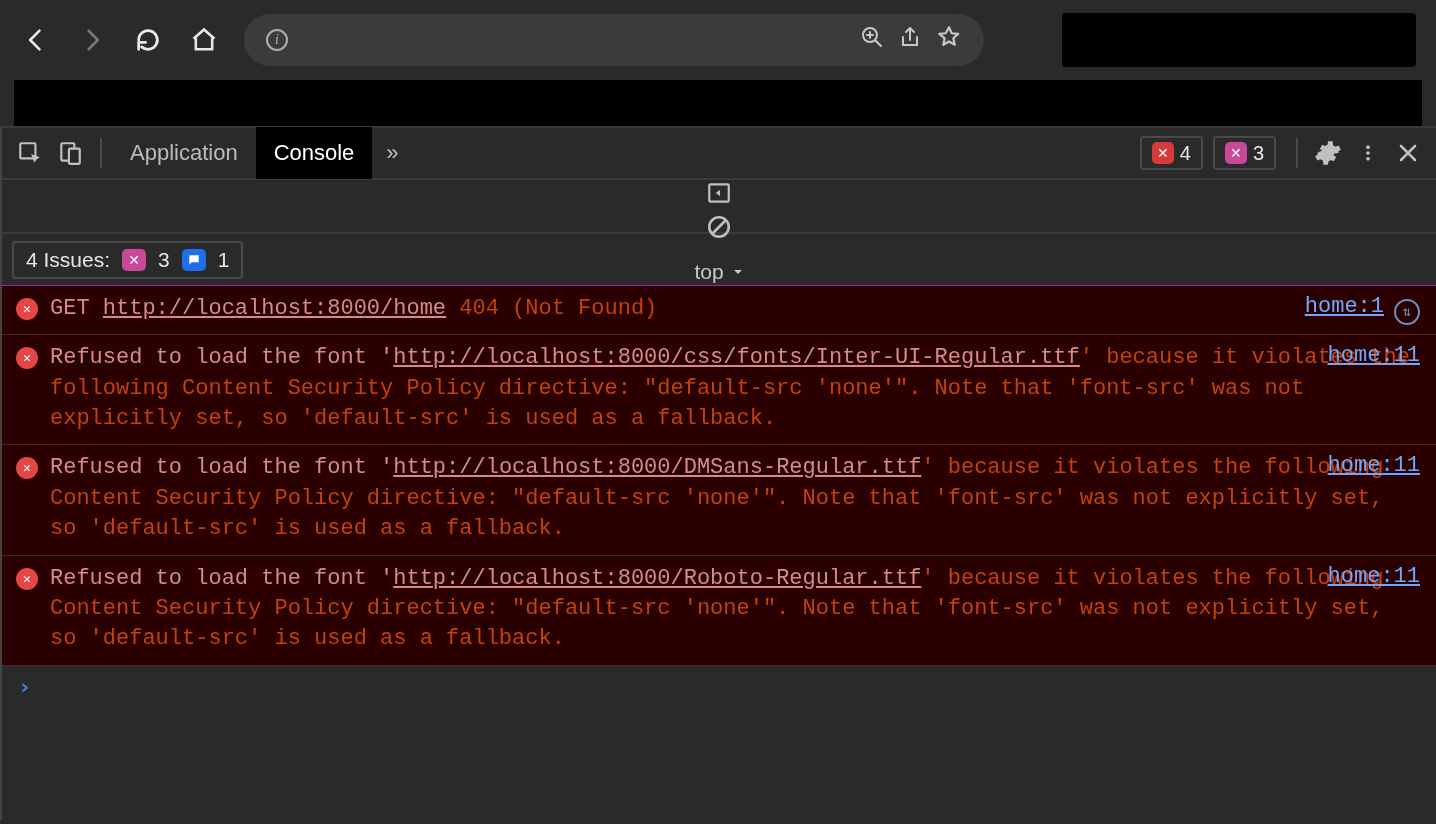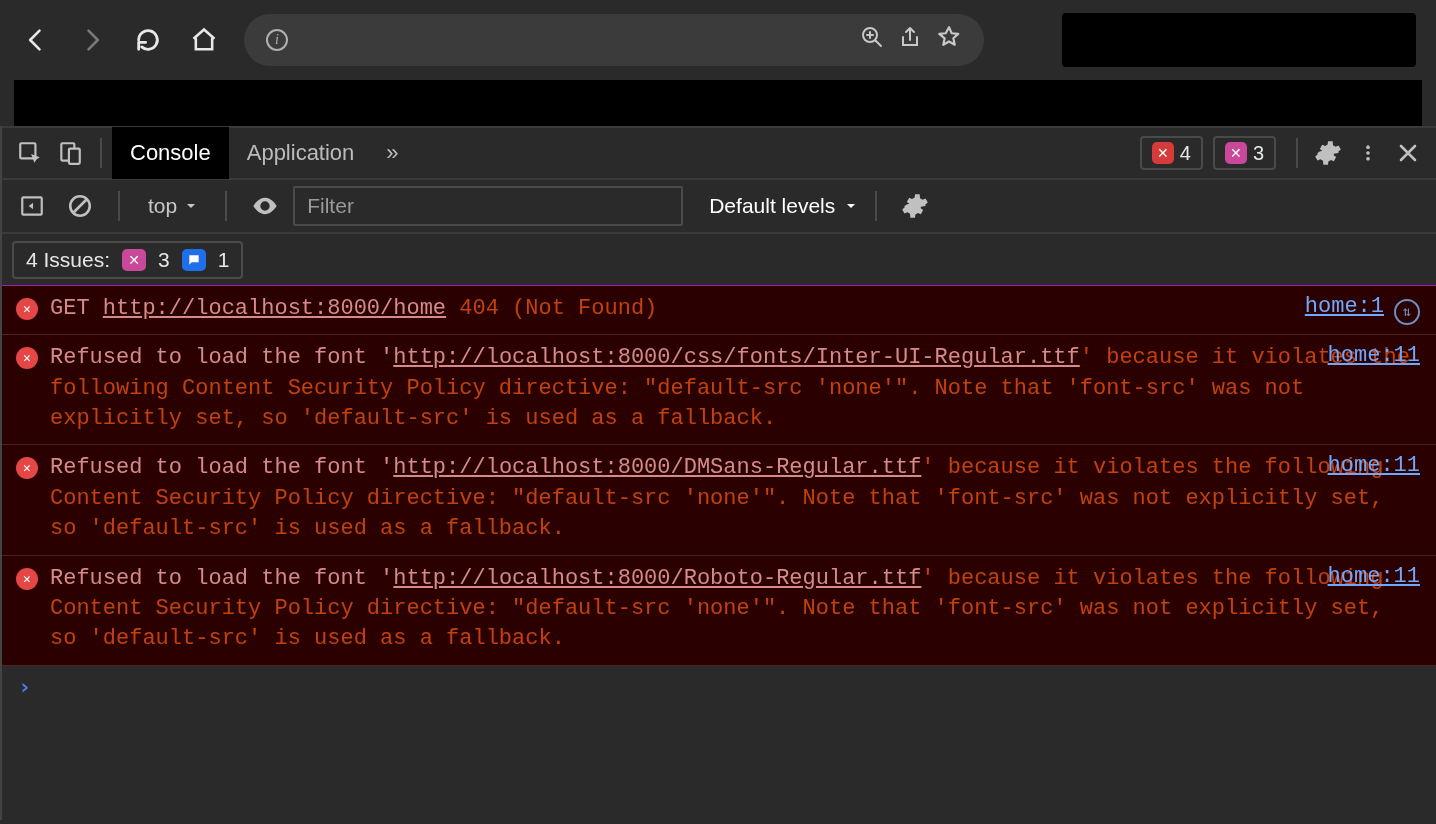--- a/index.html
+++ b/index.html
@@ -128,20 +128,21 @@
   .x-mini { color:#fff; font-size: 14px; line-height: 1;}
   .chev-more { color:#bcbcbc; font-size: 22px; }
 
   
   .dt-toolbar {
     height: 54px;
     display:flex; align-items:center;
     padding: 0 10px;
     border-bottom: 2px solid #3a3a3a;
     gap: 8px;
+    flex-direction: column;
   }
   .dt-toolbar select, .filter-input, .context-btn {
     font-size: 21px;
     color: #c7c7c7;
     background: none;
   }
   .context-btn {
     display:flex;align-items:center;gap:8px;
     padding: 4px 10px;
     cursor:pointer;
@@ -296,25 +297,25 @@
             <path d="M13 13l8 3-3 2-2 3-3-8z" fill="currentColor" stroke="none"></path>
           </svg>
       </span>
       <span class="dt-icon-btn">
         <svg width="26" height="26" viewBox="0 0 24 24" fill="none" stroke="currentColor" stroke-width="2">
             <rect x="4" y="3" width="12" height="16" rx="1"></rect>
             <rect x="11" y="8" width="10" height="14" rx="1" fill="#2a2a2a"></rect>
           </svg>
       </span>
       <span class="vsep"></span>
+      <span class="dt-tab-btn">
+          <span>Application</span>
+        </span>
       <span class="dt-tab-btn selected">
           <span>Console</span>
-        </span>
-      <span class="dt-tab-btn">
-          <span>Application</span>
         </span>
       <span class="dt-icon-btn chev-more">»</span>
       <span class="tabs-spacer"></span>
       <span class="badge">
         <span class="chip-red">
             <span class="x-mini">✕</span>
           </span>
         <span>4</span>
       </span>
       <span class="badge">

